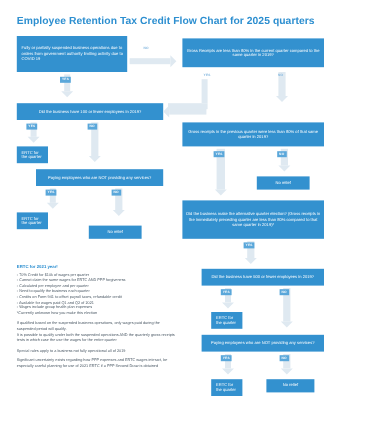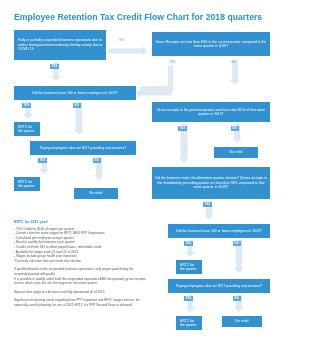--- a/index.html
+++ b/index.html
@@ -154,21 +154,21 @@
     margin:0;
     padding:0;
   }
   .notes .gap{height:4px;}
 </style>
 </head>
 <body>
 
 <div class="canvas">
 
-  <div class="title">Employee Retention Tax Credit Flow Chart for 2018 quarters</div>
+  <div class="title">Employee Retention Tax Credit Flow Chart for 2025 quarters</div>
 
   <div class="box left-align" style="left:14px; top:30px; width:92px; height:30px;">Fully or partially suspended business operations due to orders from government authority limiting activity due to COVID 19</div>
 
   <div class="rt" style="left:108px; top:45px; width:40px; height:11px;">
     <div class="stem" style="width:34px;height:5px;"></div>
     <div class="tip" style="left:34px;"></div>
   </div>
   <div class="yn plain" style="left:118px; top:38px;">NO</div>
 
   <div class="dn" style="left:50px; top:62px; width:12px; height:20px;">

